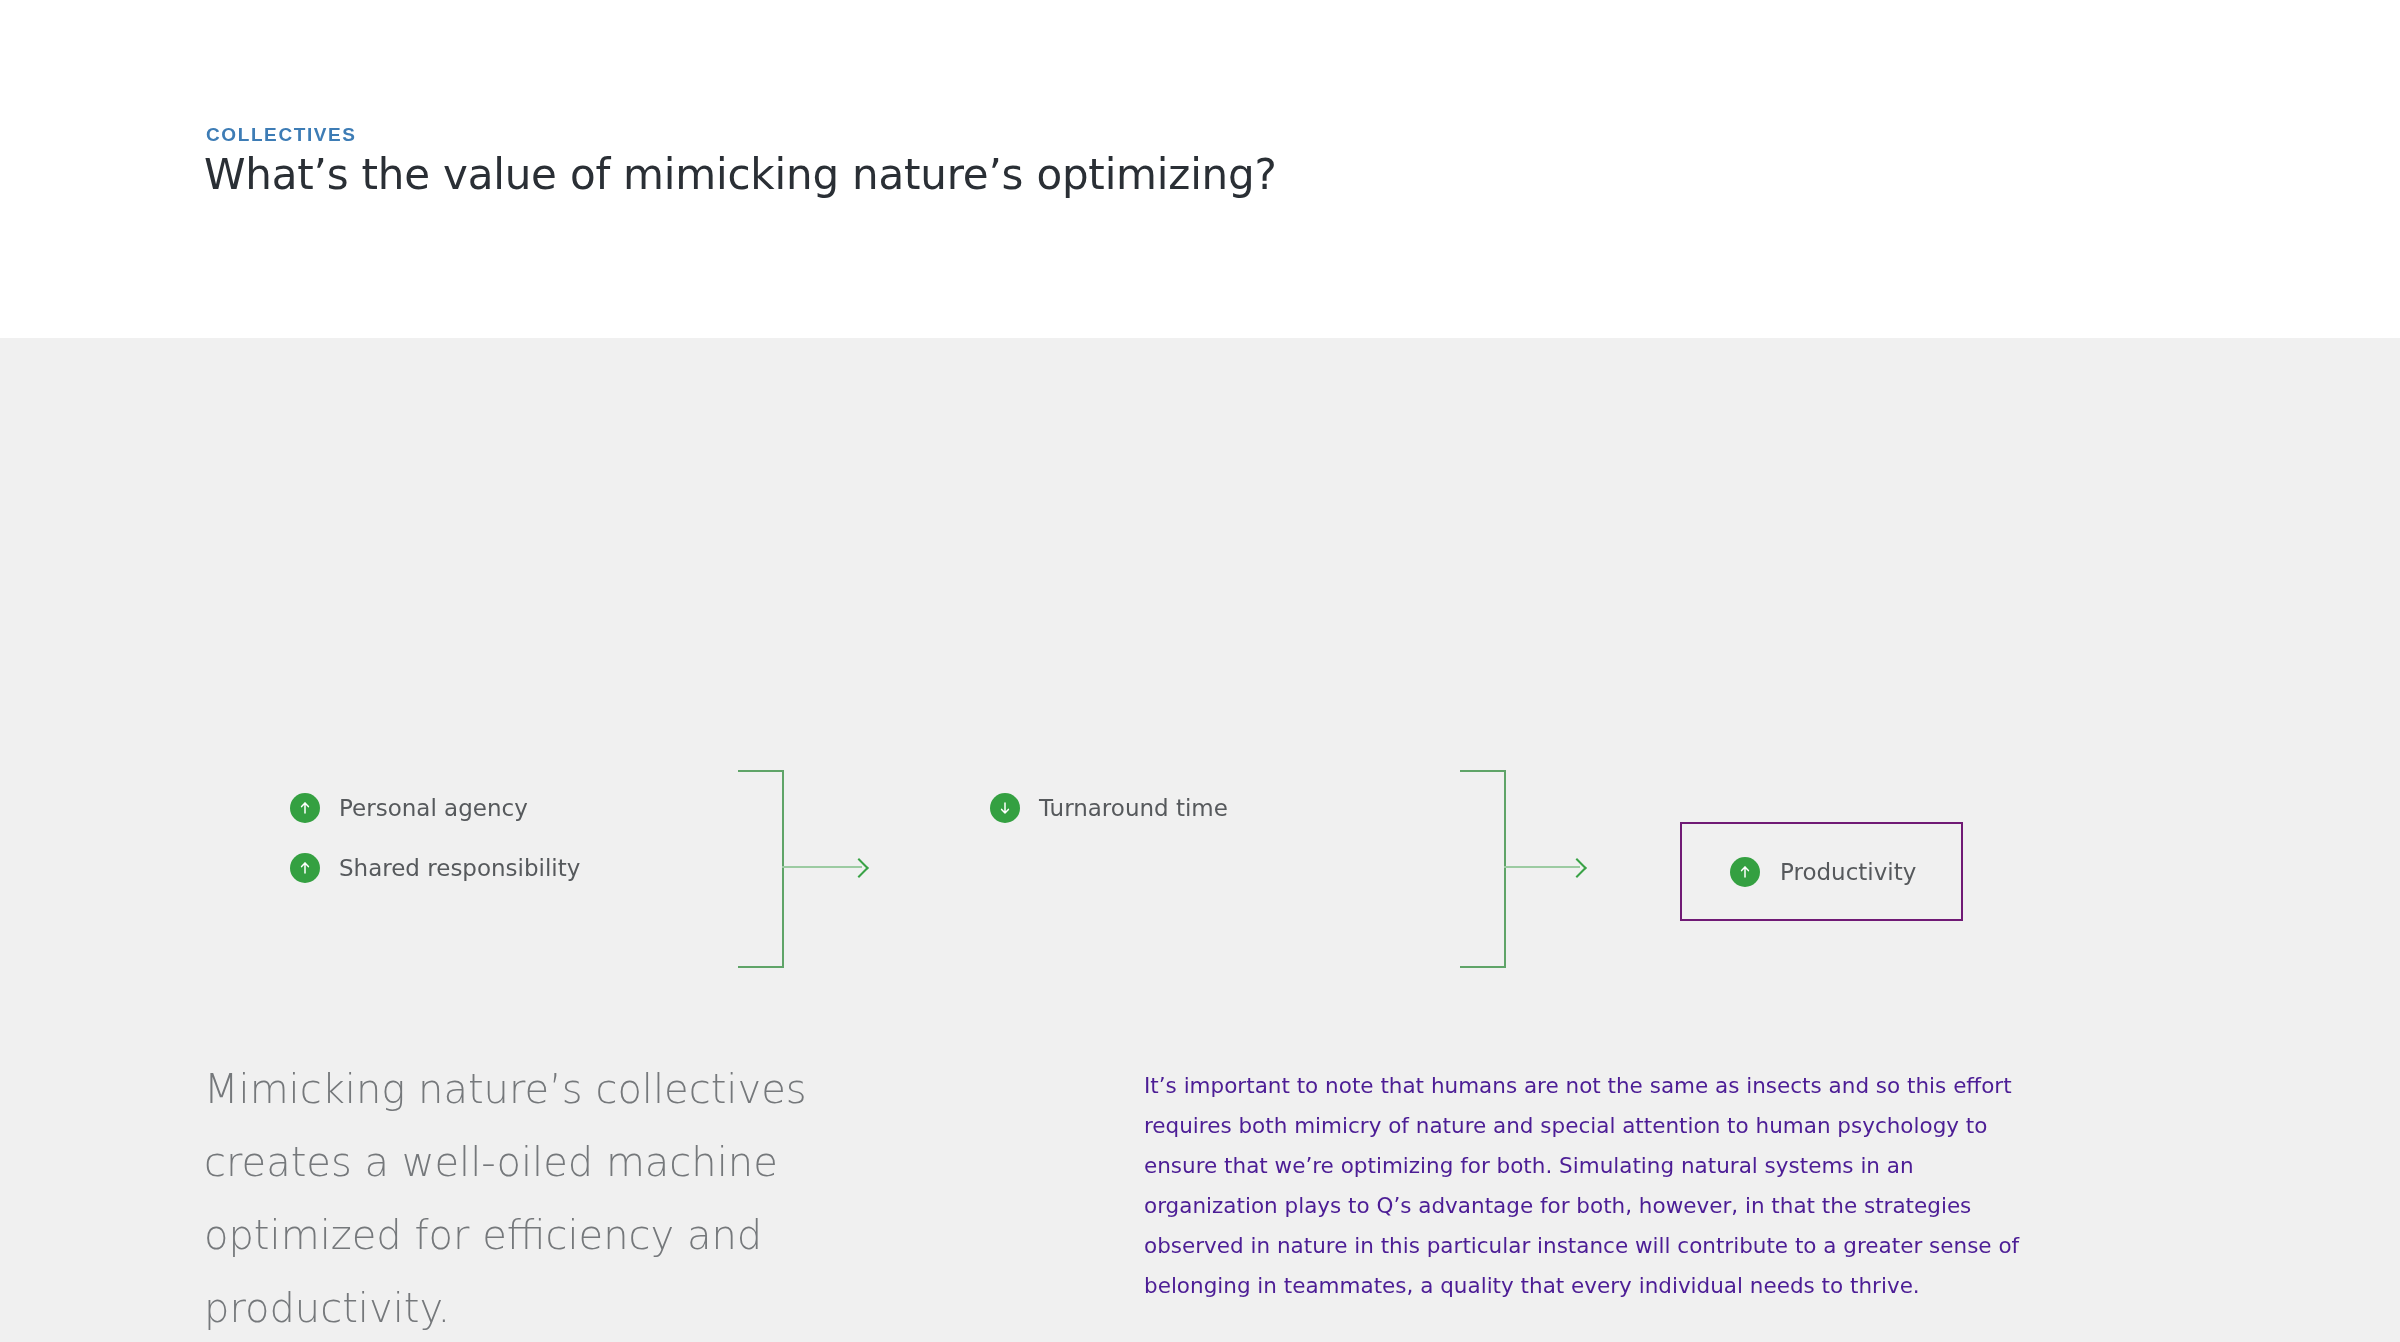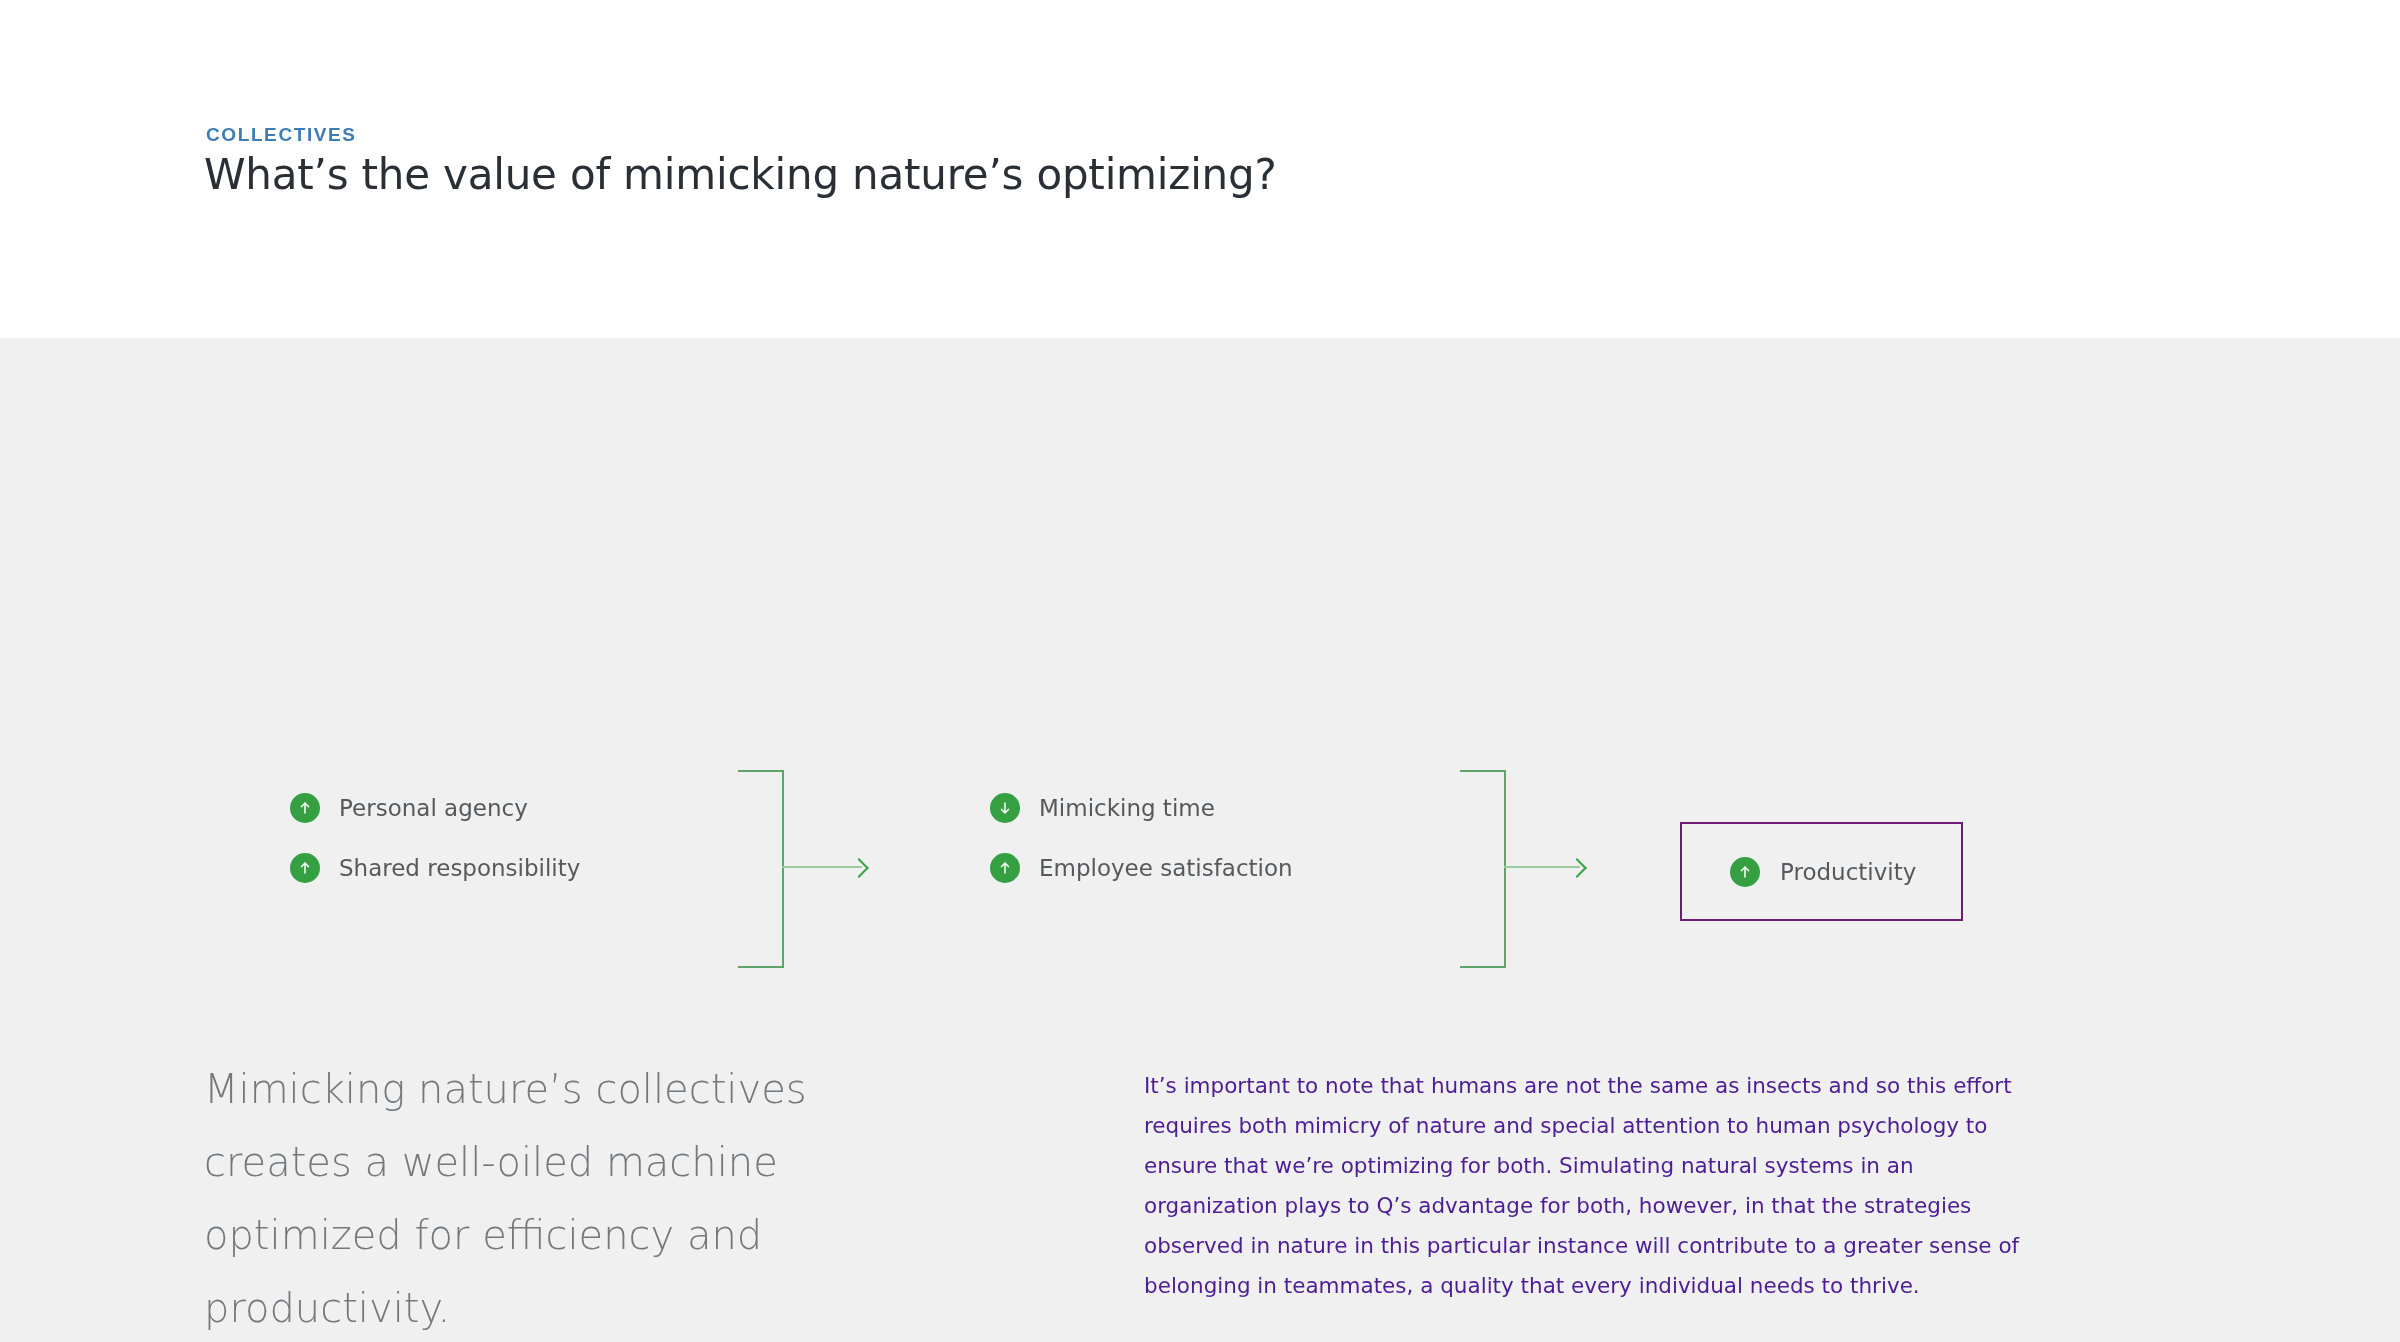--- a/index.html
+++ b/index.html
@@ -193,29 +193,21 @@
       <div class="arrow-head" style="left:852px; top:523px;"></div>
     </div>
 
     <div class="metric-group group-b">
       <div class="metric-row">
         <span class="metric-icon">
           <svg width="18" height="18" viewBox="0 0 18 18">
               <path d="M9 4 L9 14 M9 14 L5.6 10.4 M9 14 L12.4 10.4" stroke="#ffffff" stroke-width="1.5" fill="none" stroke-linecap="round" stroke-linejoin="round"></path>
             </svg>
         </span>
-        <span class="metric-label">Mimicking time</span>
-      </div>
-      <div class="metric-row">
-        <span class="metric-icon">
-          <svg width="18" height="18" viewBox="0 0 18 18">
-              <path d="M9 14 L9 4 M9 4 L5.6 7.6 M9 4 L12.4 7.6" stroke="#ffffff" stroke-width="1.5" fill="none" stroke-linecap="round" stroke-linejoin="round"></path>
-            </svg>
-        </span>
-        <span class="metric-label">Employee satisfaction</span>
+        <span class="metric-label">Turnaround time</span>
       </div>
     </div>
 
     <div class="connector">
       <div class="bracket" style="left:1460px; top:432px;"></div>
       <div class="arrow-line" style="left:1504px; top:528px; width:76px;"></div>
       <div class="arrow-head" style="left:1570px; top:523px;"></div>
     </div>
 
     <div class="result-box">

